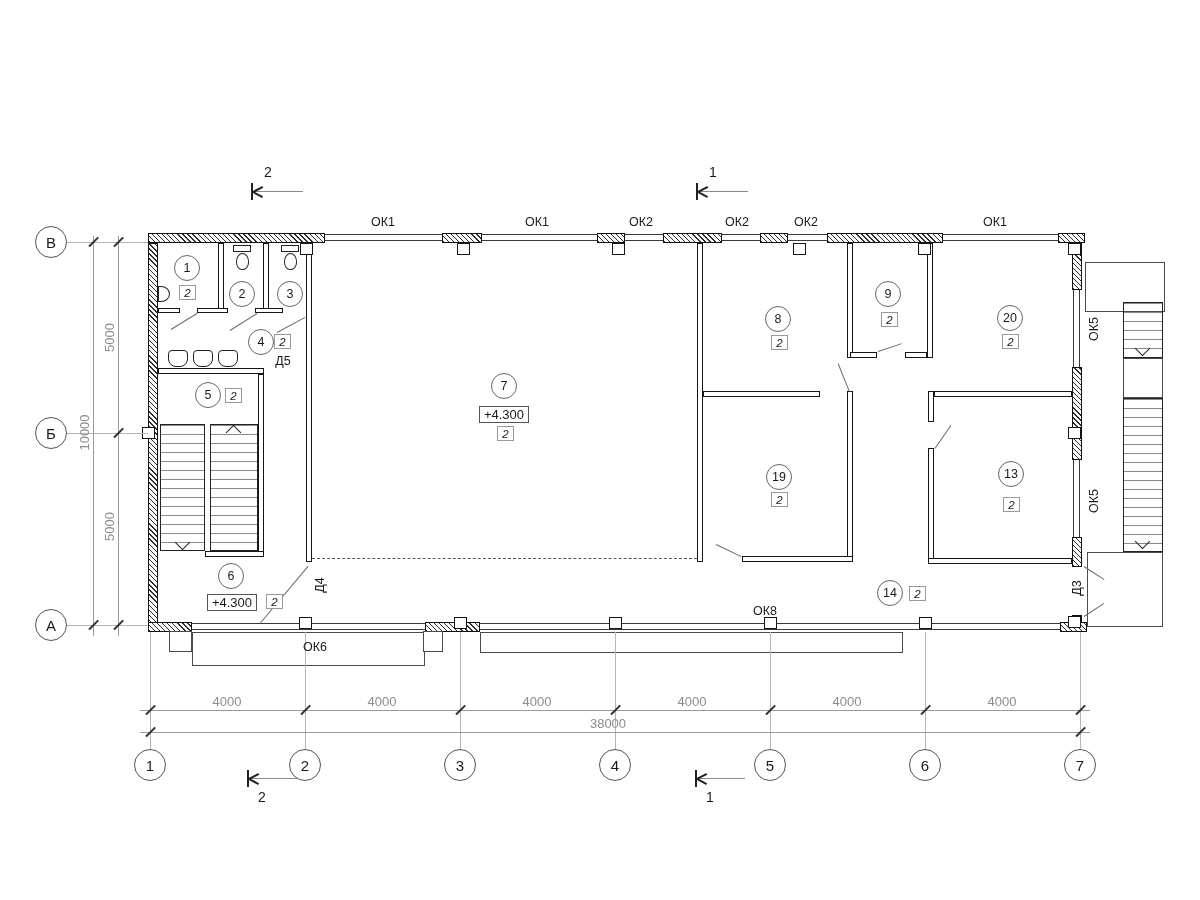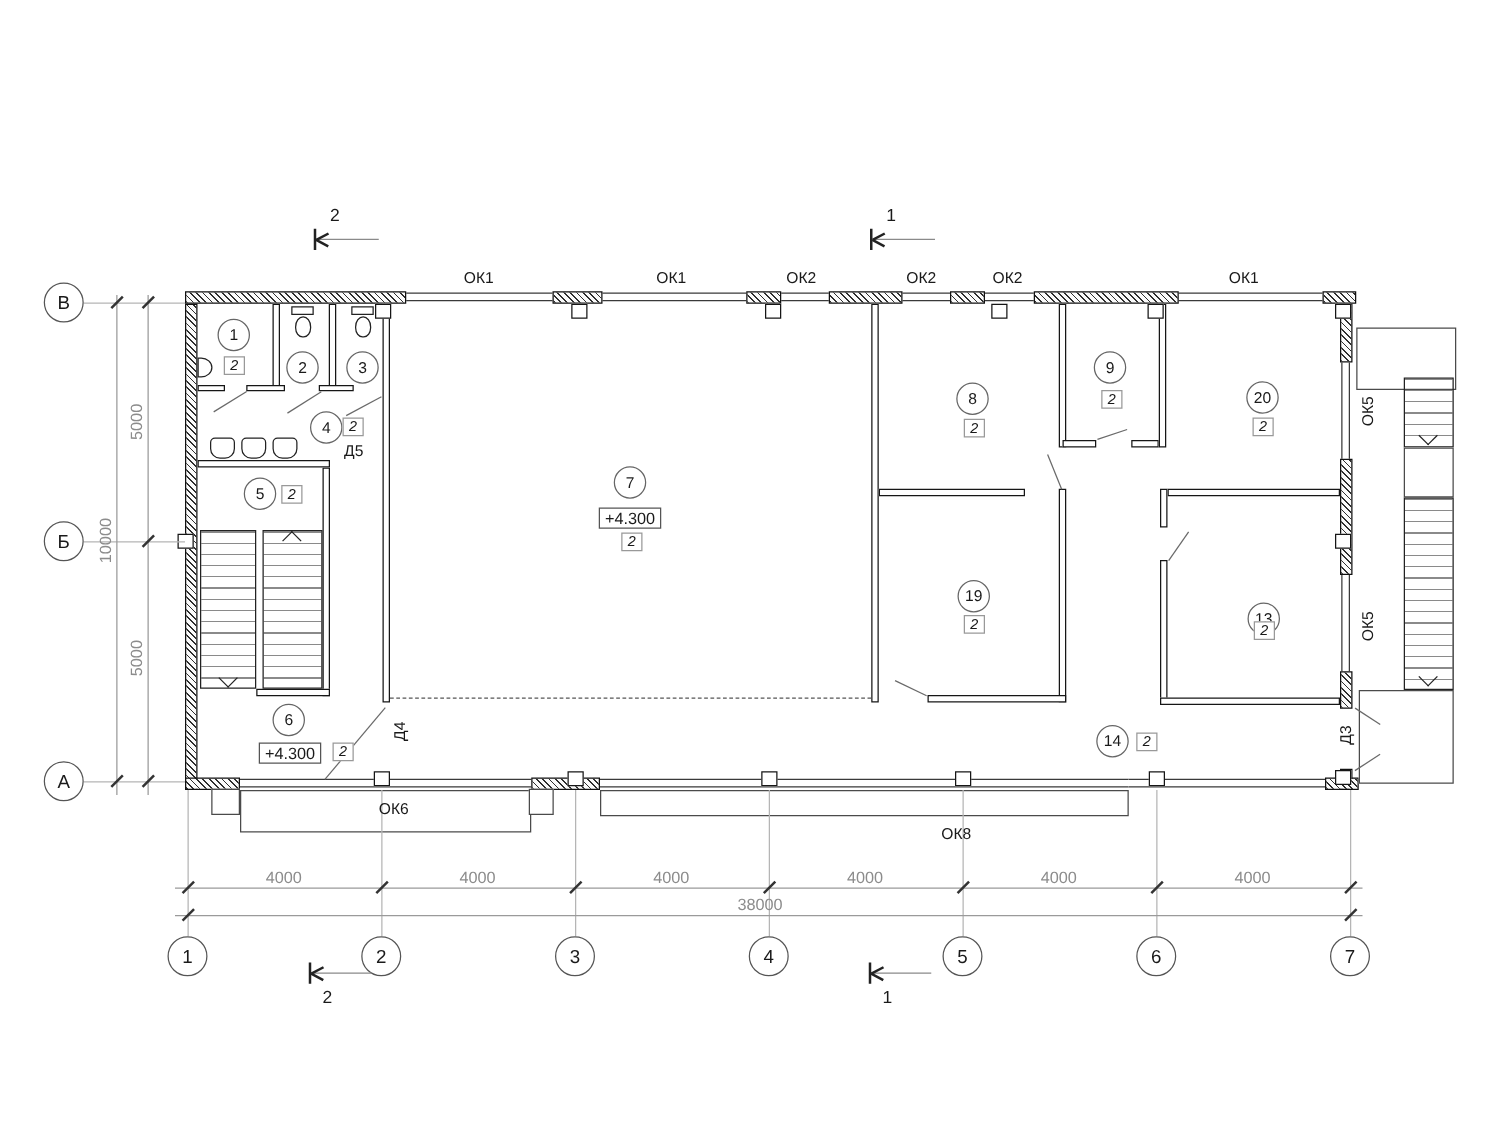--- a/index.html
+++ b/index.html
@@ -227,40 +227,40 @@
   <div class="a ah" style="left:697px;top:778px;width:11px;transform:rotate(-28deg)"></div>
   <div class="a sm" style="left:700px;top:789px;width:20px">1</div>
 
   <div class="a lbl" style="left:363px;top:215px;width:40px">ОК1</div>
   <div class="a lbl" style="left:517px;top:215px;width:40px">ОК1</div>
   <div class="a lbl" style="left:621px;top:215px;width:40px">ОК2</div>
   <div class="a lbl" style="left:717px;top:215px;width:40px">ОК2</div>
   <div class="a lbl" style="left:786px;top:215px;width:40px">ОК2</div>
   <div class="a lbl" style="left:975px;top:215px;width:40px">ОК1</div>
   <div class="a lbl" style="left:295px;top:640px;width:40px">ОК6</div>
-  <div class="a lbl" style="left:745px;top:660px;width:40px">ОК8</div>
+  <div class="a lbl" style="left:745px;top:604px;width:40px">ОК8</div>
   <div class="a lbl rot" style="left:1074px;top:322px;width:40px">ОК5</div>
   <div class="a lbl rot" style="left:1074px;top:494px;width:40px">ОК5</div>
   <div class="a lbl" style="left:268px;top:354px;width:30px">Д5</div>
   <div class="a lbl rot" style="left:300px;top:578px;width:40px">Д4</div>
   <div class="a lbl rot" style="left:1057px;top:581px;width:40px">Д3</div>
 
   <div class="a rc" style="left:174px;top:255px">1</div>
   <div class="a rc" style="left:229px;top:281px">2</div>
   <div class="a rc" style="left:277px;top:281px">3</div>
   <div class="a rc" style="left:248px;top:329px">4</div>
   <div class="a rc" style="left:195px;top:382px">5</div>
   <div class="a rc" style="left:218px;top:563px">6</div>
   <div class="a rc" style="left:491px;top:373px">7</div>
   <div class="a rc" style="left:765px;top:306px">8</div>
   <div class="a rc" style="left:875px;top:281px">9</div>
   <div class="a rc" style="left:766px;top:464px">19</div>
   <div class="a rc" style="left:877px;top:580px">14</div>
   <div class="a rc" style="left:997px;top:305px">20</div>
-  <div class="a rc" style="left:998px;top:482px">13</div>
+  <div class="a rc" style="left:998px;top:461px">13</div>
 
   <div class="a fsq" style="left:179px;top:285px">2</div>
   <div class="a fsq" style="left:274px;top:334px">2</div>
   <div class="a fsq" style="left:225px;top:388px">2</div>
   <div class="a fsq" style="left:266px;top:594px">2</div>
   <div class="a fsq" style="left:497px;top:426px">2</div>
   <div class="a fsq" style="left:771px;top:335px">2</div>
   <div class="a fsq" style="left:881px;top:312px">2</div>
   <div class="a fsq" style="left:771px;top:492px">2</div>
   <div class="a fsq" style="left:909px;top:586px">2</div>

